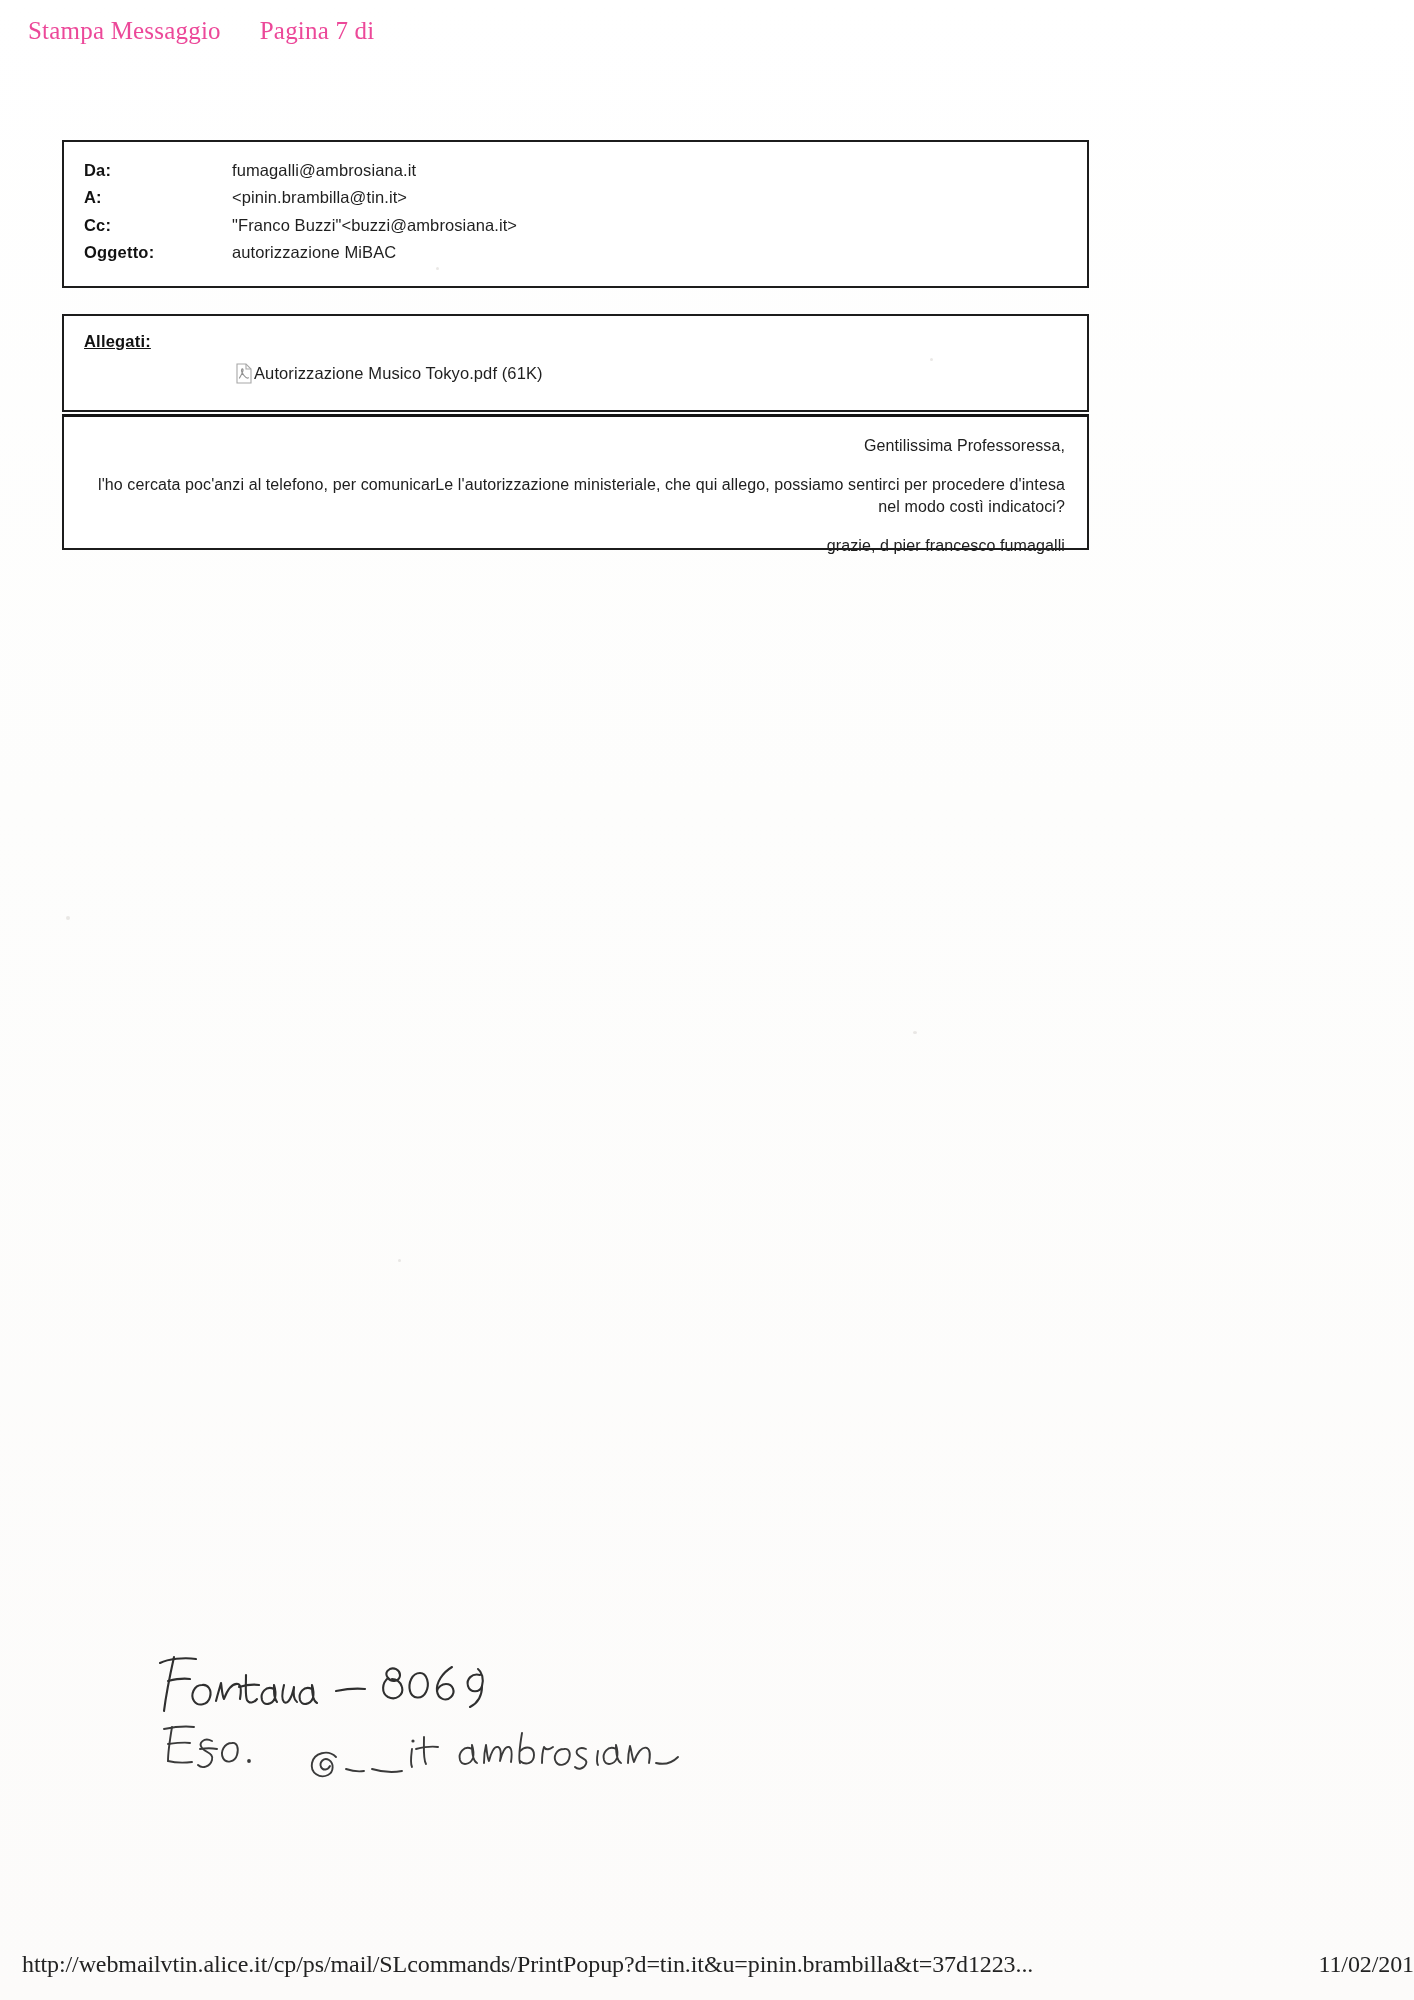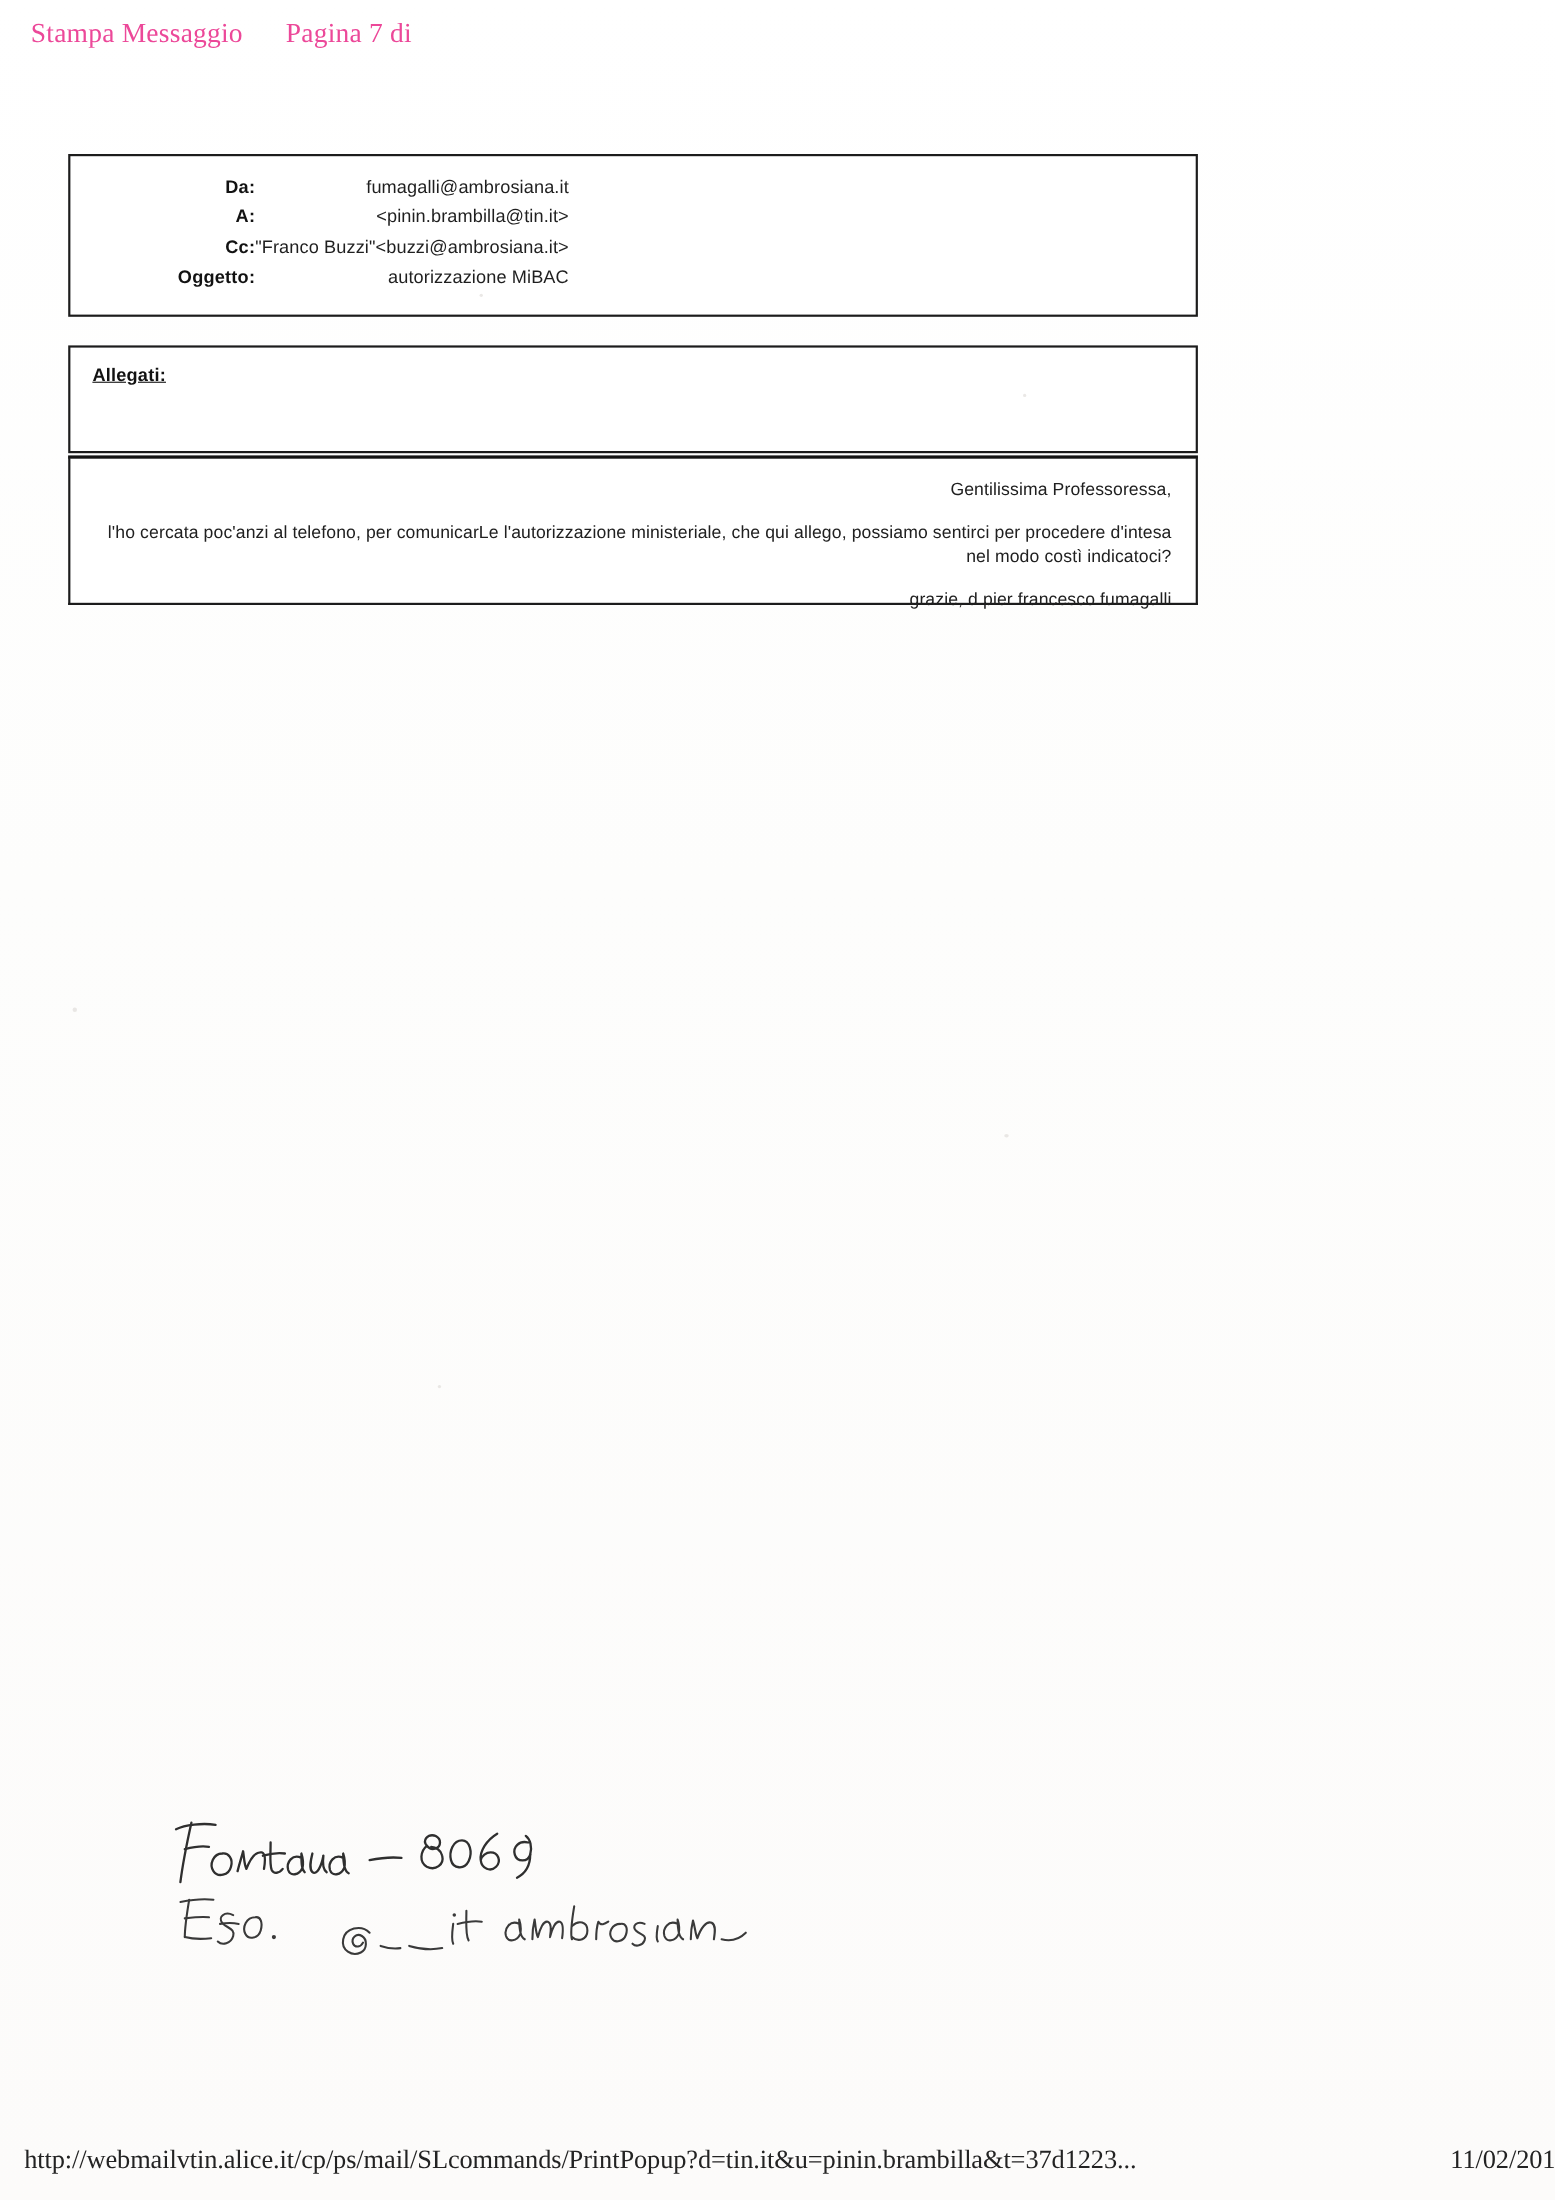--- a/index.html
+++ b/index.html
@@ -64,21 +64,20 @@
   table.headers {
     border-collapse: collapse;
     margin-left: 20px;
     font-size: 16.5px;
   }
   table.headers td {
     padding: 3.5px 0;
     vertical-align: top;
     line-height: 1.25;
     white-space: nowrap;
-    text-align: right;
   }
   table.headers td.label {
     font-weight: bold;
     width: 148px;
     color: #121212;
     letter-spacing: 0.2px;
   }
   table.headers td.value {
     font-weight: normal;
     color: #1f1f1f;
@@ -201,20 +200,30 @@
       <tr>
         <td class="label">Oggetto:</td>
         <td class="value">autorizzazione MiBAC</td>
       </tr>
     </tbody>
       </table>
   </div>
 
   <div class="box attach-box">
     <div class="attach-label">Allegati:</div>
+    <div class="attach-row">
+      <span class="attach-icon">
+        <svg viewBox="0 0 19 21" width="19" height="21" aria-hidden="true">
+          <path d="M3 1 H12 L17 6 V20 H3 Z" fill="none" stroke="#8a8a8a" stroke-width="1.1"></path>
+          <path d="M12 1 V6 H17" fill="none" stroke="#8a8a8a" stroke-width="1.1"></path>
+          <path d="M5.5 15 C7 12.5 8.5 10 9 7.5 C9.3 6 8.3 5.3 7.8 6.2 C7.2 7.3 8.2 10.2 10 12.5 C11.5 14.4 13.5 15.4 14.4 14.8" fill="none" stroke="#6f6f6f" stroke-width="1.2" stroke-linecap="round"></path>
+        </svg>
+      </span>
+      <span class="attach-name">Autorizzazione Musico Tokyo.pdf (61K)</span>
+    </div>
   </div>
 
   <div class="box body-box">
     <p>Gentilissima Professoressa,</p>
     <p>l'ho cercata poc'anzi al telefono, per comunicarLe l'autorizzazione ministeriale, che qui allego, possiamo sentirci per procedere d'intesa nel modo costì indicatoci?</p>
     <p>grazie, d pier francesco fumagalli</p>
   </div>
 
 </div>
 

